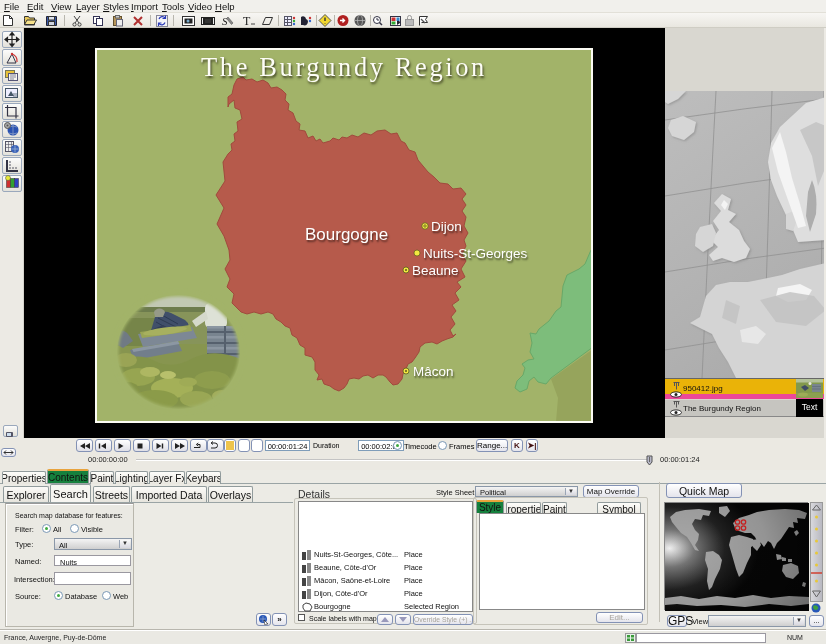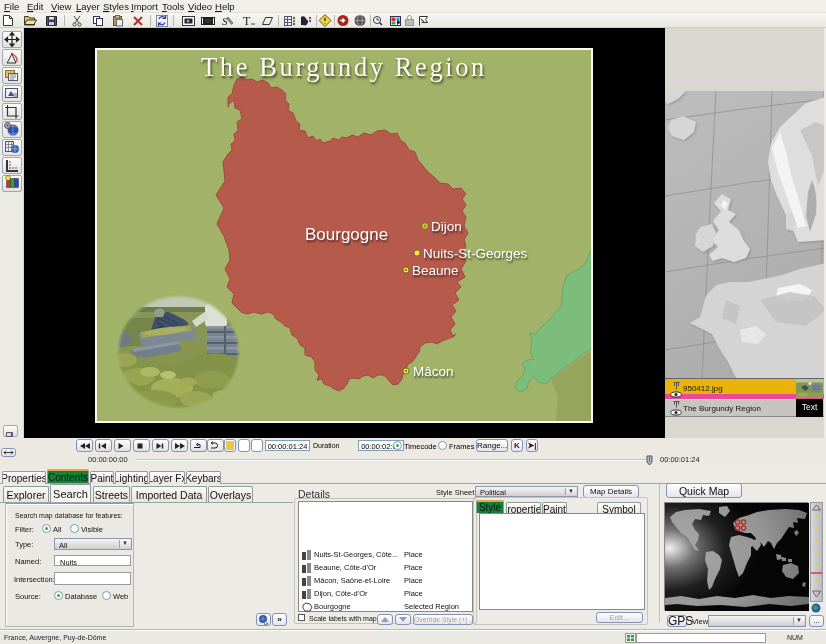--- a/index.html
+++ b/index.html
@@ -572,21 +572,21 @@
 <div class="xpbtn" style="left:395px;top:144px;width:16px;height:11px"><svg width="14" height="9">
           <path d="M7,7 l4,-5 h-8 z" fill="#99b"></path>
         </svg></div>
 <div class="xpbtn" style="left:413px;top:144px;width:60px;height:11px;font-size:6.8px;line-height:10px;color:#a8a49c;white-space:nowrap">Override Style (+) ...</div>
 
 <span style="position:absolute;left:436px;top:18px;font-size:7.5px">Style Sheet</span>
 <div class="combo" style="left:475px;top:16px;width:103px;height:11px">
         <span style="position:absolute;left:4px;top:1px">Political</span>
         <div class="cdrop">▼</div>
       </div>
-<div class="xpbtn" style="left:583px;top:15px;width:56px;height:13px;font-size:8px;line-height:12px">Map Details</div>
+<div class="xpbtn" style="left:583px;top:15px;width:56px;height:13px;font-size:8px;line-height:12px">Map Override</div>
 
 <div class="gbox" style="left:473px;top:27px;width:175px;height:128px"></div>
 <div class="tab1" style="left:476px;top:31px;width:28px;height:12px">Style</div>
 <div class="tab1 act" style="left:476px;top:30px;width:28px;height:13px;border-top:2px solid #e8a33d">Style</div>
 <div class="tab1" style="left:506px;top:32px;width:35px">Properties</div>
 <div class="tab1" style="left:542px;top:32px;width:25px">Paint</div>
 <div class="tab1" style="left:597px;top:32px;width:44px">Symbol</div>
 <div class="field" style="left:479px;top:43px;width:166px;height:97px;border-color:#888"></div>
 <div class="xpbtn" style="left:596px;top:142px;width:47px;height:11px;font-size:8px;line-height:10px;color:#a8a49c">Edit...</div>
 

